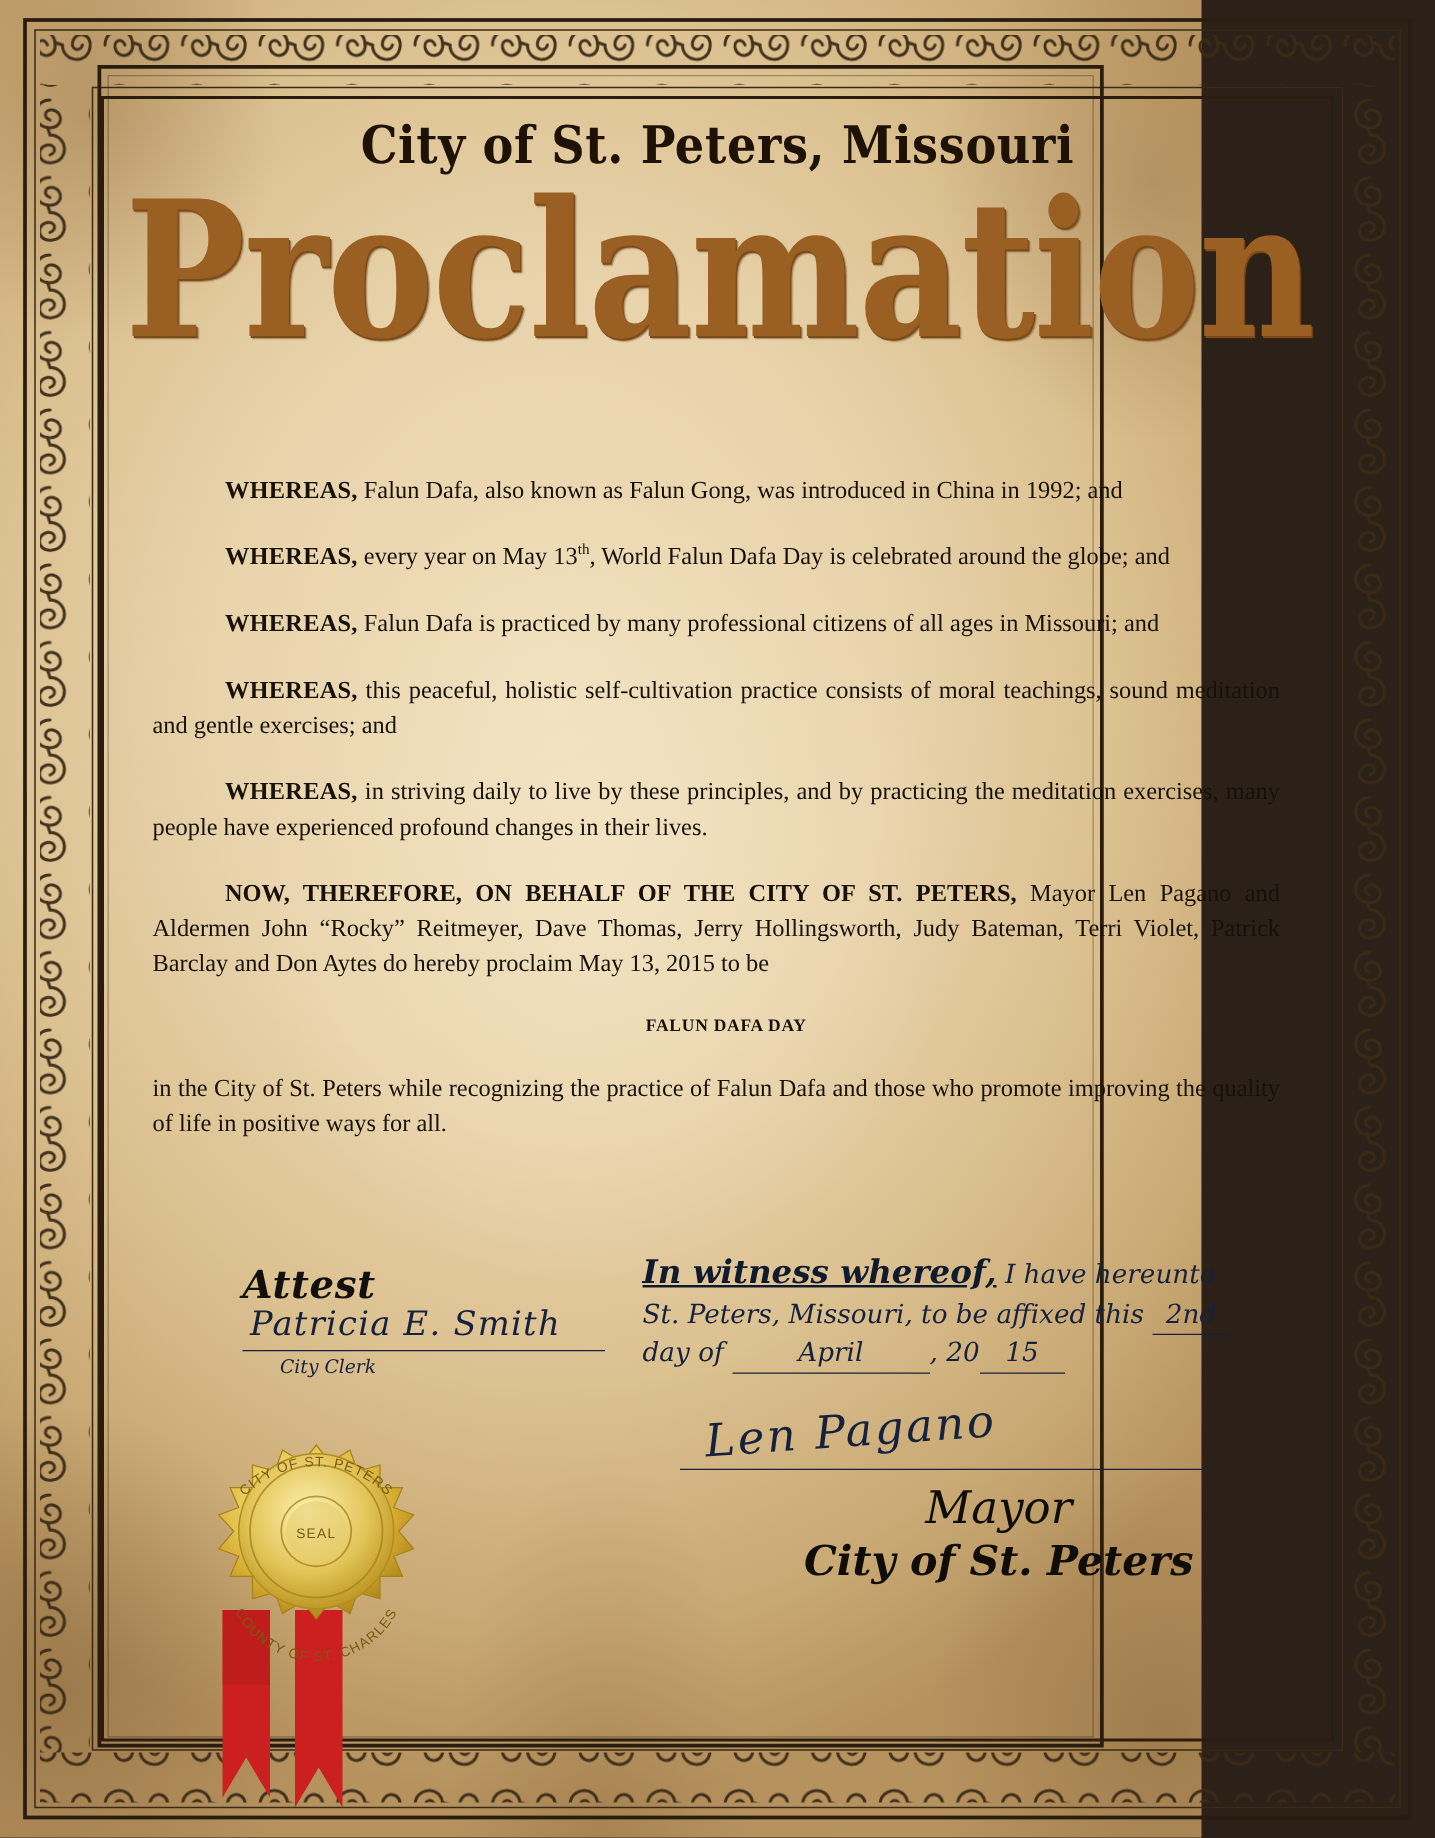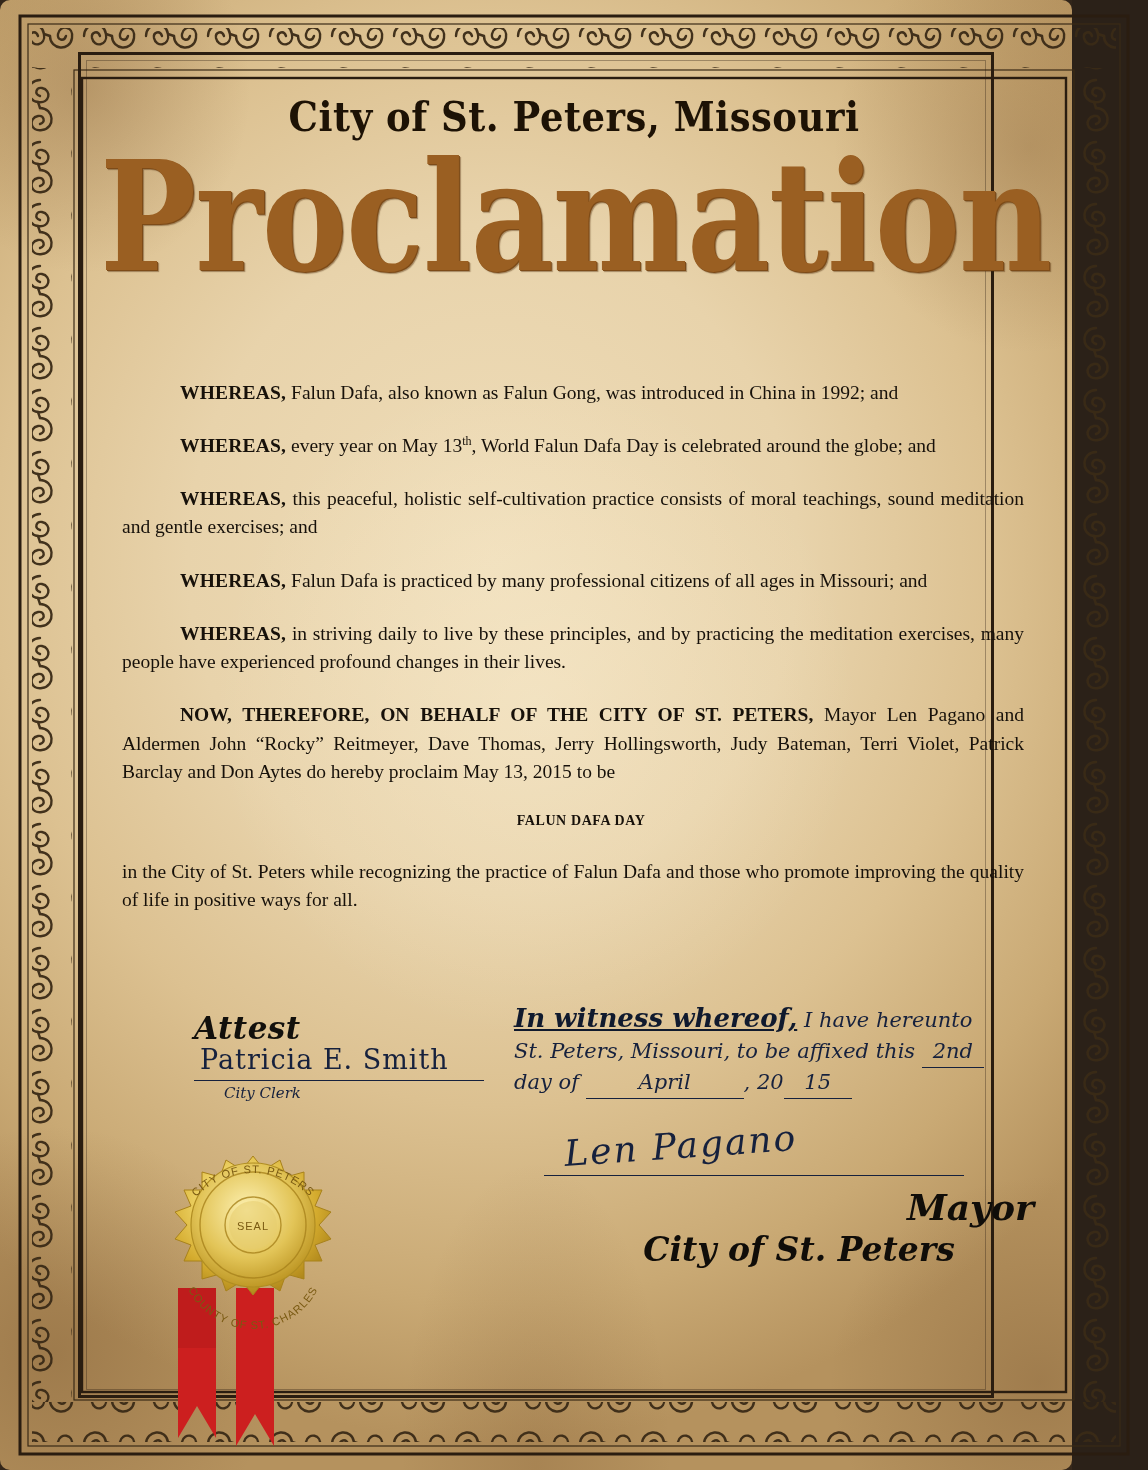--- a/index.html
+++ b/index.html
@@ -10,27 +10,26 @@
   body {
     width: 1148px;
     height: 1470px;
     overflow: hidden;
     font-family: "Liberation Serif", serif;
   }
 
   
   #certificate {
     position: relative;
-    width: 1072px;
+    width: 961px;
     height: 1470px;
     background:
       radial-gradient(ellipse 75% 60% at 46% 38%, #efddb9 0%, #e8d3ab 38%, #dcc191 62%, #c9a974 84%, #b5925e 100%),
       linear-gradient(120deg, #e4cea3 0%, #d8bd8d 50%, #c2a071 100%);
     box-sizing: border-box;
-    border-radius: 10px;
   }
   
   #certificate::before {
     content: "";
     position: absolute;
     inset: 0;
     background:
       radial-gradient(ellipse 22% 18% at 8% 6%, rgba(120,82,44,.30), rgba(120,82,44,0) 70%),
       radial-gradient(ellipse 26% 20% at 96% 10%, rgba(120,82,44,.28), rgba(120,82,44,0) 70%),
       radial-gradient(ellipse 30% 22% at 5% 92%, rgba(110,74,38,.33), rgba(110,74,38,0) 70%),
@@ -161,20 +160,21 @@
     border-bottom: 1.6px solid #16213d;
     width: 290px;
     height: 34px;
     position: relative;
   }
   .sig-name {
     position: absolute;
     left: 6px;
     top: -2px;
     font-family: "DejaVu Serif", serif;
+    font-style: italic;
     font-size: 27px;
     color: #16213d;
     letter-spacing: 1px;
   }
   .sig-caption {
     font-family: "DejaVu Serif", serif;
     font-style: italic;
     font-size: 15px;
     color: #16213d;
     margin-top: 3px;
@@ -224,23 +224,23 @@
     left: 20px;
     top: -4px;
     font-family: "DejaVu Serif", serif;
     font-style: italic;
     font-size: 36px;
     color: #16213d;
     letter-spacing: 2px;
     transform: rotate(-4deg);
   }
   .mayor-title {
-    text-align: right;
-    font-family: "DejaVu Serif", serif;
-    font-weight: 700;
+    text-align: center;
+    font-family: "DejaVu Serif", serif;
+    font-weight: 400;
     font-style: italic;
     font-size: 36px;
     color: #100d09;
     margin-top: 10px;
     margin-left: 50px;
   }
   .mayor-city {
     text-align: center;
     font-family: "DejaVu Serif", serif;
     font-weight: 700;
@@ -312,25 +312,25 @@
       <p class="para">
         <span class="lead">WHEREAS,</span><span> Falun Dafa, also known as Falun Gong, was introduced in China in 1992; and</span>
       </p>
 
       <p class="para">
         <span class="lead">WHEREAS,</span><span> every year on May 13<sup>th</sup>, World Falun Dafa Day is celebrated around the globe; and</span>
       </p>
 
 
       <p class="para">
+        <span class="lead">WHEREAS,</span><span> Falun Dafa is practiced by many professional citizens of all ages in Missouri; and</span>
+      </p>
+
+      <p class="para">
         <span class="lead">WHEREAS,</span><span> this peaceful, holistic self-cultivation practice consists of moral teachings, sound meditation and gentle exercises; and</span>
-      </p>
-
-      <p class="para">
-        <span class="lead">WHEREAS,</span><span> Falun Dafa is practiced by many professional citizens of all ages in Missouri; and</span>
       </p>
 
       <p class="para">
         <span class="lead">WHEREAS,</span><span> in striving daily to live by these principles, and by practicing the meditation exercises, many people have experienced profound changes in their lives.</span>
       </p>
 
       <p class="para">
         <span class="lead-caps">NOW, THEREFORE, ON BEHALF OF THE CITY OF ST. PETERS,</span><span> Mayor Len Pagano and Aldermen John “Rocky” Reitmeyer, Dave Thomas, Jerry Hollingsworth, Judy Bateman, Terri Violet, Patrick Barclay and Don Aytes do hereby proclaim May 13, 2015 to be</span>
       </p>
 

